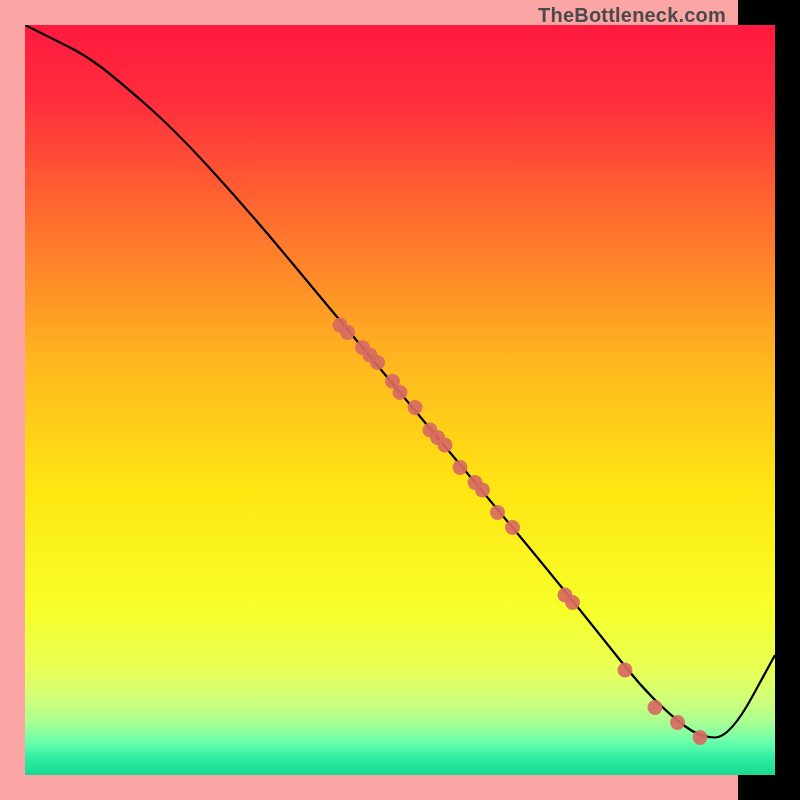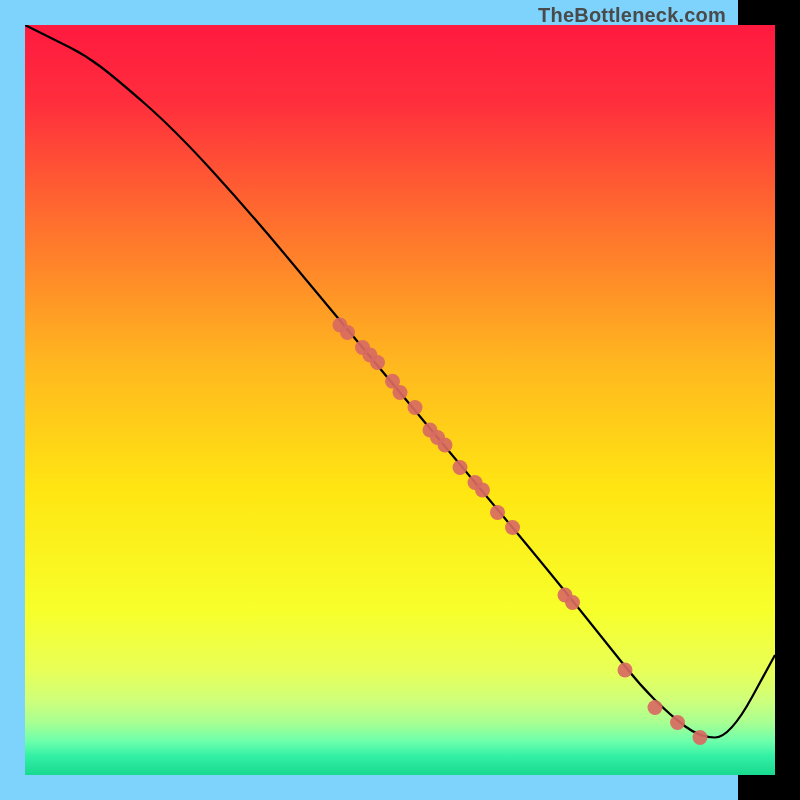--- a/index.html
+++ b/index.html
@@ -10,21 +10,21 @@
     background: #000;
     overflow: hidden;
     font-family: Arial, Helvetica, sans-serif;
   }
   .frame {
     position: absolute;
     left: 0;
     top: 0;
     width: 738px;
     height: 800px;
-    background: #7dd3fc;
+    background: #fca5a5;
   }
   .plot {
     position: absolute;
     left: 25px;
     top: 25px;
     width: 750px;
     height: 750px;
     overflow: hidden;
   }
   .bg-gradient {

